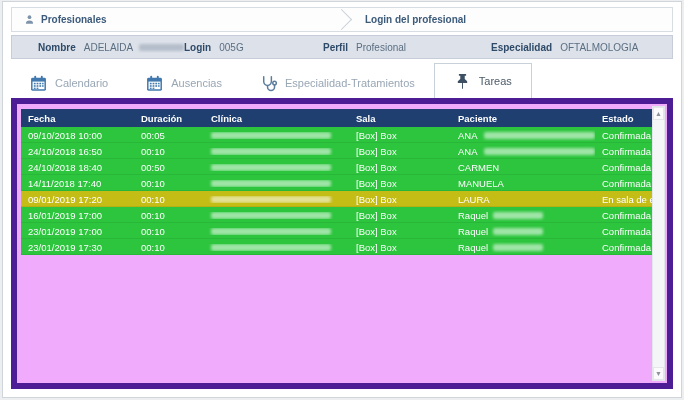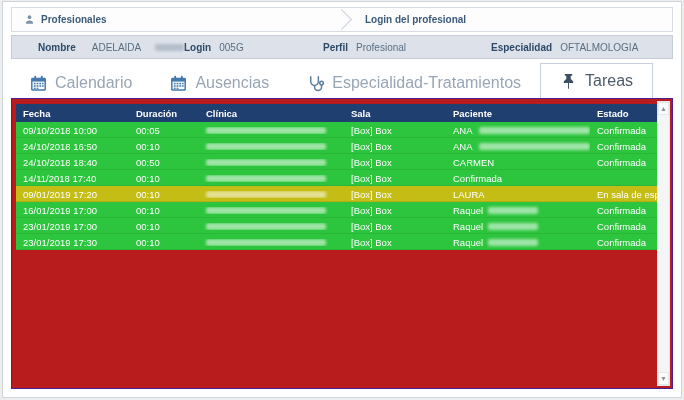--- a/index.html
+++ b/index.html
@@ -31,49 +31,49 @@
 
   
   .infobar {
     position:absolute; left:8px; right:8px; top:33px; height:22px;
     background:#dde2ea; border:1px solid #c6cdd8;
     display:flex; align-items:center; font-size:10px;
   }
   .field { display:flex; align-items:center; white-space:nowrap; overflow:hidden; }
   .field .lbl { font-weight:bold; color:#2e4a68; margin-right:8px; }
   .field .val { color:#5a6e82; display:flex; align-items:center; }
-  .f1 { padding-left:26px; width:146px;gap:8px; }
+  .f1 { padding-left:26px; width:146px; }
   .f2 { width:139px; }
   .f3 { width:168px; }
   .f4 { flex:1; }
   .redact {
     display:inline-block; height:7px; border-radius:2px;
     background:rgba(255,255,255,0.55); filter:blur(1.6px);
   }
   .redact-name { width:104px; margin-left:6px; background:rgba(130,145,165,0.45); }
 
   
   .tabs {
     position:absolute; left:8px; right:8px; top:62px; height:34px;
     display:flex; align-items:flex-end;
   }
   .tab {
     display:flex; align-items:center; gap:8px; height:30px;
-    padding:0 19px; font-size:16px; color:#98a6b4; cursor:default;
+    padding:0 19px; font-size:11px; color:#98a6b4; cursor:default;
   }
   .tab .ticon { width:17px; height:17px; display:block; }
   .tab.active {
     background:#fff; border:1px solid #c8d1da; border-bottom:none;
     height:34px; color:#4c5b69;
   }
 
   
   .panel {
     position:absolute; left:8px; right:8px; top:96px; bottom:8px;
-    background:#b91c1c; border:1px solid #4c1d95;
+    background:#f0abfc; border:6px solid #4c1d95;
   }
   .tablewrap { position:absolute; left:4px; top:5px; width:644px; }
   .thead {
     display:flex; height:18px; align-items:center;
     background:#1e3f70; color:#ffffff; font-weight:bold; font-size:9.5px;
   }
   .trow {
     display:flex; height:16px; align-items:center;
     color:#ffffff; font-size:9.5px;
     box-shadow:inset 0 -1px rgba(0,0,0,0.07);
@@ -258,20 +258,24 @@
     </div>
     <div class="c c5">Confirmada</div>
   </div>
           <div class="trow row-green">
     <div class="c c0">14/11/2018 17:40</div>
     <div class="c c1">00:10</div>
     <div class="c c2">
       <span class="redact redact-clinic"></span>
     </div>
     <div class="c c3">[Box] Box</div>
+    <div class="c c4">
+      <span class="pname">MANUELA</span>
+
+    </div>
     <div class="c c5">Confirmada</div>
   </div>
           <div class="trow row-yellow">
     <div class="c c0">09/01/2019 17:20</div>
     <div class="c c1">00:10</div>
     <div class="c c2">
       <span class="redact redact-clinic"></span>
     </div>
     <div class="c c3">[Box] Box</div>
     <div class="c c4">

